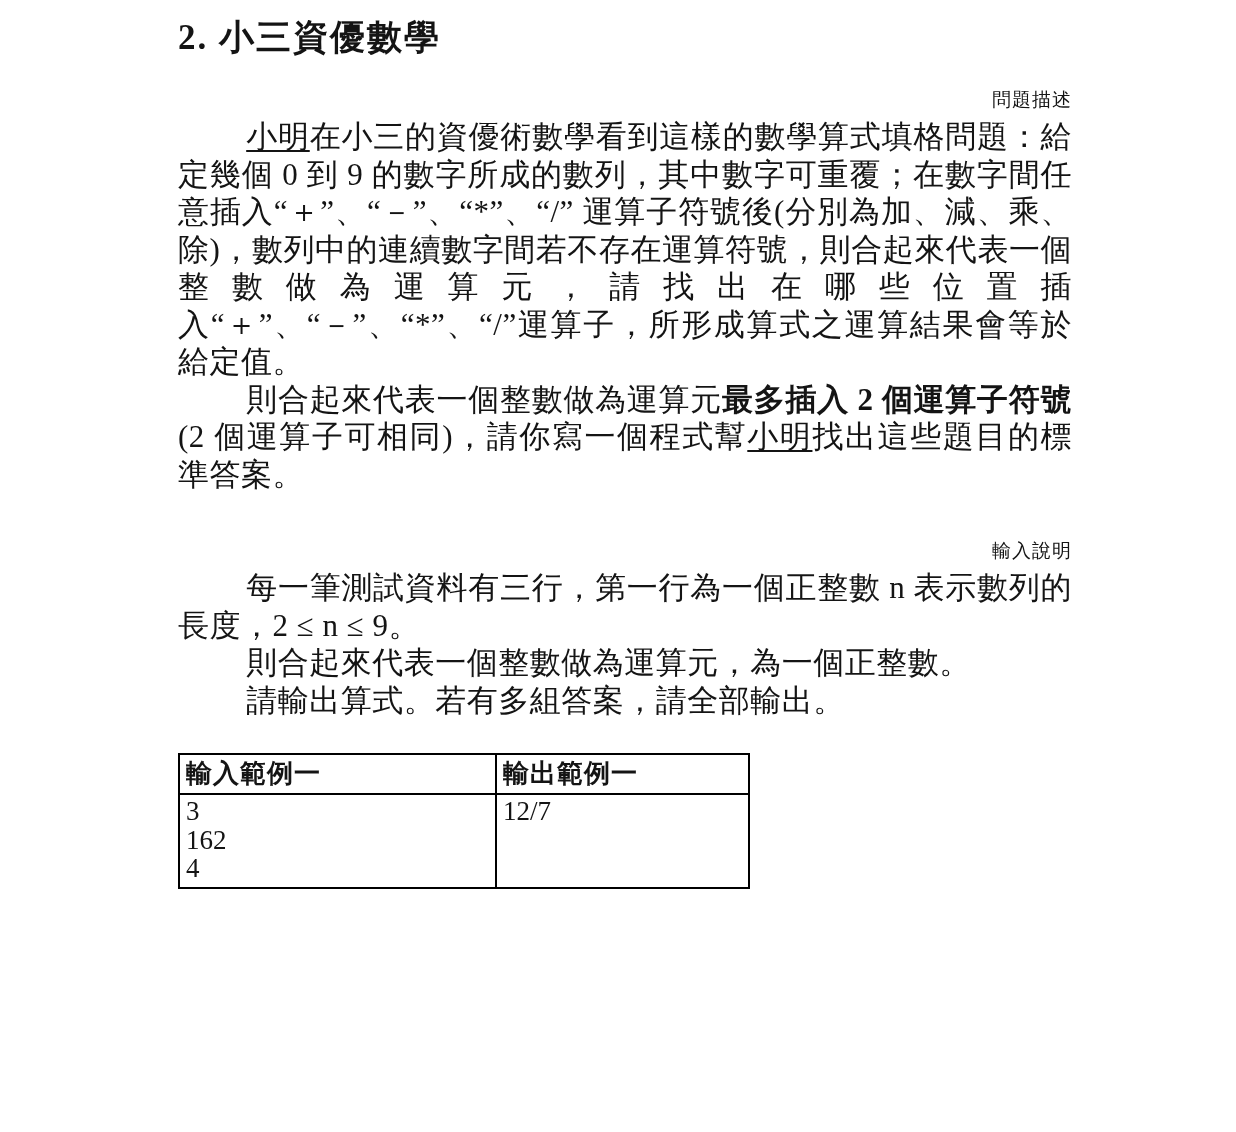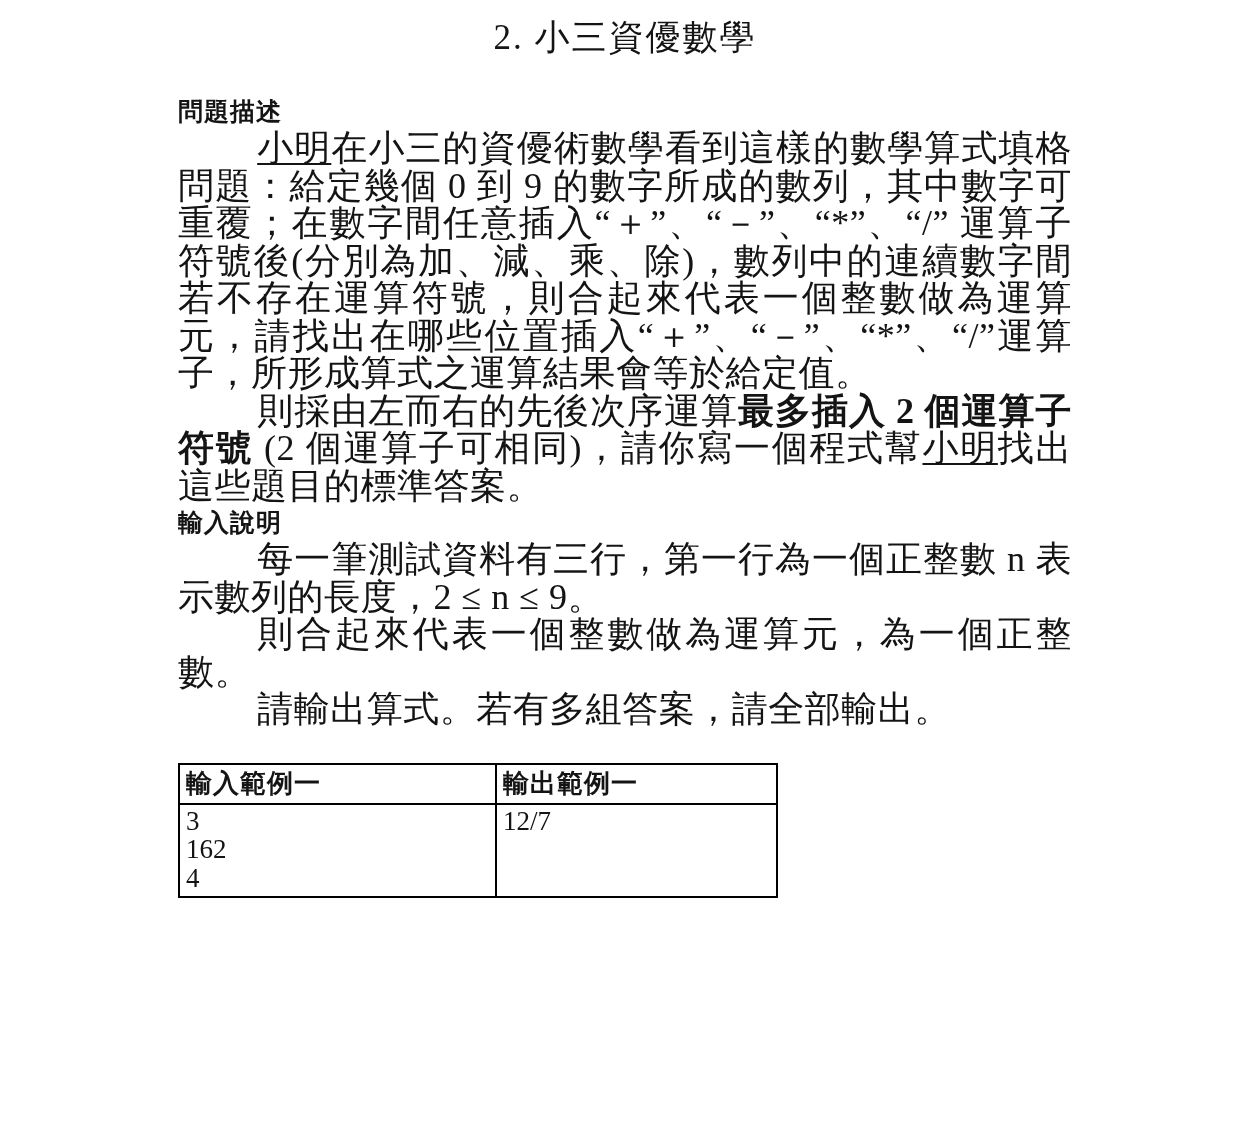--- a/index.html
+++ b/index.html
@@ -11,35 +11,35 @@
     color: #141414;
     overflow: hidden;
   }
   .doc {
     width: 1236px;
     height: 1132px;
     padding: 14px 164px 0 178px;
   }
   .page-title {
     font-size: 35px;
-    font-weight: normal;
-    text-align: center;
+    font-weight: bold;
     line-height: 48px;
     letter-spacing: 2px;
-    margin-bottom: 32px;
+    margin-bottom: 20px;
   }
   .section-heading {
-    font-size: 25px;
-    font-weight: bold;
+    font-size: 19px;
+    font-weight: normal;
     line-height: 36px;
     letter-spacing: 1px;
+    text-align: right;
   }
-  .gap-top { }
+  .gap-top { margin-top: 40px; }
   .para {
-    font-size: 36px;
+    font-size: 31px;
     line-height: 37.5px;
     text-align: justify;
     text-indent: 2.2em;
     letter-spacing: 0.5px;
   }
   .ul { text-decoration: underline; text-decoration-thickness: 2px; text-underline-offset: 3px; }
   .bold { font-weight: bold; }
   .example-table {
     width: 570px;
     border-collapse: collapse;
@@ -58,35 +58,35 @@
     letter-spacing: 1px;
   }
   .example-table td {
     font-size: 27px;
     vertical-align: top;
     height: 84px;
     padding: 2px 6px 4px 6px;
   }
   .example-table td div { line-height: 28.5px; }
   .col-input { width: 317px; }
-  .col-output { width: 281px; }
+  .col-output { width: 253px; }
 </style>
 </head>
 <body>
 
 <div class="doc">
 
   <h1 class="page-title">2. 小三資優數學</h1>
 
   <h2 class="section-heading">問題描述</h2>
 
   <p class="para"><span class="ul">小明</span><span>在小三的資優術數學看到這樣的數學算式填格問題：給定幾個 0 到 9 的數字所成的數列，其中數字可重覆；在數字間任意插入“＋”、“－”、“*”、“/” 運算子符號後(分別為加、減、乘、除)，數列中的連續數字間若不存在運算符號，則合起來代表一個整數做為運算元，請找出在哪些位置插入“＋”、“－”、“*”、“/”運算子，所形成算式之運算結果會等於給定值。</span></p>
 
 
-  <p class="para"><span>則採由左而右的先後次序運算</span><span class="bold">最多插入 2 個運算子符號</span><span> (2 個運算子可相同)，請你寫一個程式幫</span><span class="ul">小明</span><span>找出這些題目的標準答案。</span></p>
+  <p class="para"><span>則合起來代表一個整數做為運算元</span><span class="bold">最多插入 2 個運算子符號</span><span> (2 個運算子可相同)，請你寫一個程式幫</span><span class="ul">小明</span><span>找出這些題目的標準答案。</span></p>
 
   <h2 class="section-heading gap-top">輸入說明</h2>
 
   <p class="para">每一筆測試資料有三行，第一行為一個正整數 n 表示數列的長度，2 ≤ n ≤ 9。</p>
   <p class="para">則合起來代表一個整數做為運算元，為一個正整數。</p>
 
 
   <p class="para">請輸出算式。若有多組答案，請全部輸出。</p>
 
   <div class="table1-wrap">

